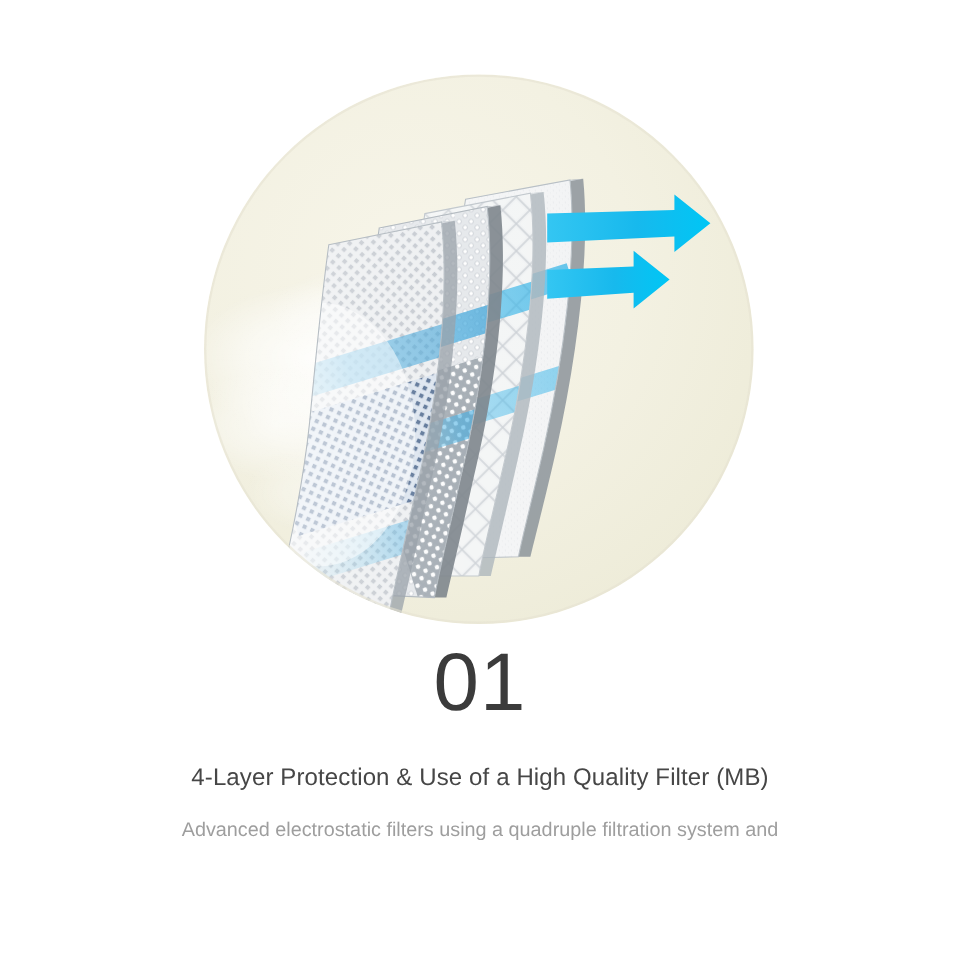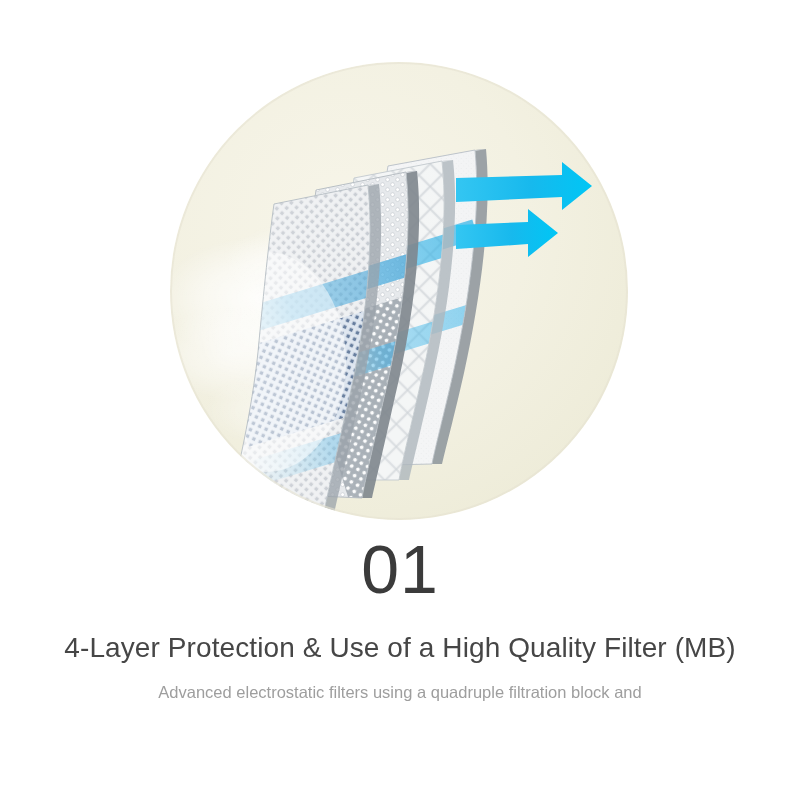--- a/index.html
+++ b/index.html
@@ -65,21 +65,21 @@
     font-size: 68px;
     line-height: 78px;
     font-weight: 300;
     letter-spacing: 1px;
     color: #3b3b3b;
     font-family: "Liberation Sans", sans-serif;
   }
 
   .headline {
     margin-top: 24px;
-    font-size: 28px;
+    font-size: 20px;
     line-height: 32px;
     font-weight: 300;
     letter-spacing: 0.1px;
     color: #464646;
     font-family: "Liberation Sans", sans-serif;
   }
 
   .body-copy {
     margin-top: 16px;
     font-size: 16.5px;
@@ -299,18 +299,18 @@
     </div>
   </div>
 
   <div class="text-block">
 
     <div class="step-number">01</div>
 
     <div class="headline">4-Layer Protection &amp; Use of a High Quality Filter (MB)</div>
 
     <div class="body-copy">
-      <span class="line">Advanced electrostatic filters using a quadruple filtration block and</span>
+      <span class="line">Advanced electrostatic filters using a quadruple filtration system and</span>
     </div>
 
   </div>
 
 </div>
 
 </body></html>

